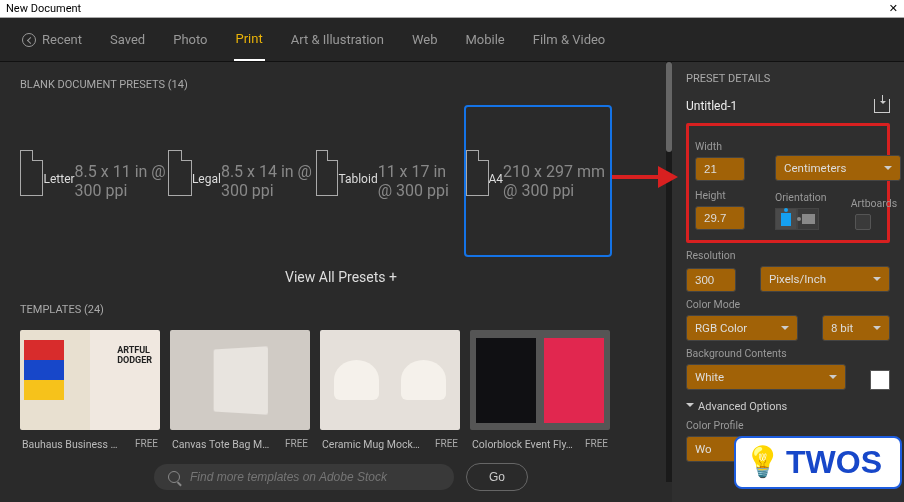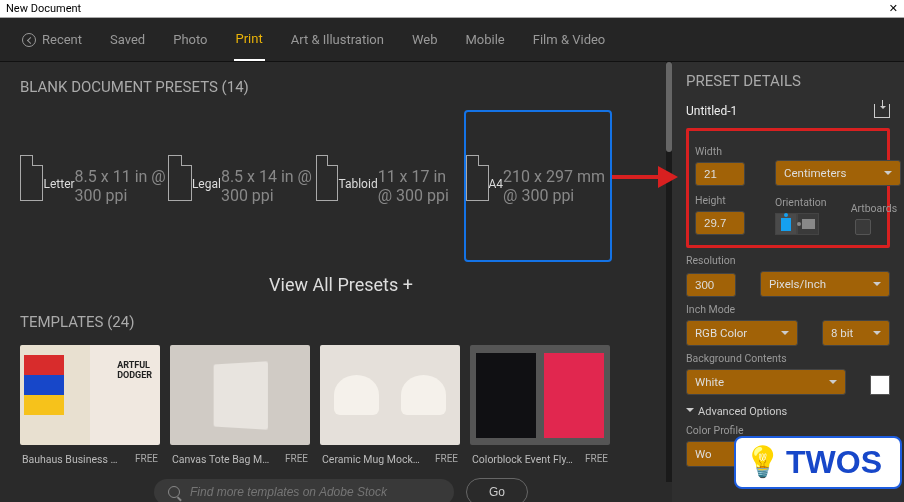--- a/index.html
+++ b/index.html
@@ -9,29 +9,29 @@
 .navbar { background: #252525; display: flex; align-items: center; padding: 0 20px; height: 44px; border-bottom: 1px solid #111; }
 .nav-item { color: #999; font-size: 13px; margin-right: 24px; display: flex; align-items: center; cursor: pointer; padding: 13px 2px; }
 .nav-item.active { color: #eab308; border-bottom: 2px solid #fff; }
 .nav-icon { width: 14px; height: 14px; border: 1.5px solid #999; border-radius: 50%; margin-right: 6px; position: relative; }
 .nav-icon::before { content: ""; position: absolute; width: 4px; height: 4px; border-top: 1.5px solid #999; border-left: 1.5px solid #999; transform: rotate(-45deg); top: 4px; left: 5px; }
 .main { display: flex; height: 440px; background: #2a2a2a; }
 .left-panel { flex: 1; overflow-y: auto; padding: 16px 10px 0 20px; position: relative; }
 .scrollbar-thin { width: 6px; background: #1a1a1a; position: absolute; right: 0; top: 0; height: 420px; }
 .scrollbar-thumb { width: 6px; background: #666; position: absolute; top: 0; height: 90px; border-radius: 3px;}
 .right-panel { width: 232px; background: #2f2f2f; padding: 10px 14px; font-size: 11px; position: relative; }
-.section-title { font-size: 15px; color: #aaa; margin-bottom: 14px; }
+.section-title { font-size: 11px; color: #aaa; margin-bottom: 14px; }
 .preset-grid { display: flex; gap: 0; margin-bottom: 12px; }
 .preset-card { width: 148px; height: 152px; display: flex; flex-direction: row; align-items: center; justify-content: center; cursor: pointer; border-radius: 4px; }
 .preset-card.selected { border: 2px solid #1473e6; }
 .page-icon { width: 36px; height: 46px; border: 1.5px solid #aaa; position: relative; margin-bottom: 16px; }
 .page-icon::before { content: ""; position: absolute; top: -1px; right: -1px; width: 10px; height: 10px; background: #2a2a2a; border-left: 1.5px solid #aaa; border-bottom: 1.5px solid #aaa; }
 .preset-name { color: #ddd; font-size: 12px; margin-bottom: 4px; }
 .preset-dim { color: #888; font-size: 16px; }
-.view-all { text-align: center; color: #ddd; font-size: 18px; margin: 8px 0 18px; cursor: pointer; }
+.view-all { text-align: center; color: #ddd; font-size: 14px; margin: 8px 0 18px; cursor: pointer; }
 .template-row { display: flex; gap: 10px; margin-bottom: 4px; }
 .template-card { width: 140px; height: 100px; background: #555; border-radius: 2px; position: relative; overflow: hidden; cursor: pointer; }
 
 .tmpl-a { background: linear-gradient(90deg, #e8e0d0 50%, #f0e8e0 50%); }
 .tmpl-a::before { content:""; position:absolute; width:40px; height:60px; background:linear-gradient(#d82c2c 33%, #1747c9 33% 66%, #f6c21b 66%); left:4px; top:10px;}
 .tmpl-a::after { content:"ARTFUL\A DODGER"; white-space:pre; position:absolute; right:8px; top:15px; font-size:9px; font-weight:bold; color:#222; text-align:left;}
 .tmpl-b { background: #d0cbc5; }
 .tmpl-b::before { content:""; position:absolute; width:55px; height:65px; background:#e8e4df; left:42px; top:18px; transform: perspective(100px) rotateY(-10deg); border-radius:2px;}
 .tmpl-c { background: #e5e0da; }
 .tmpl-c::before { content:""; position:absolute; width:45px; height:40px; background:#f5f1eb; border-radius:50% 50% 6px 6px; left:14px; top:30px;}
@@ -227,21 +227,21 @@
 
     <span class="label">Resolution</span>
     <div class="row">
       <input class="inp num" value="300" style="">
       <div class="inp sel" style="flex:1;">
         <span>Pixels/Inch</span>
         <span class="caret"></span>
       </div>
     </div>
 
-    <span class="label">Inch Mode</span>
+    <span class="label">Color Mode</span>
     <div class="row">
       <div class="inp sel" style="flex:1;">
         <span>RGB Color</span>
         <span class="caret"></span>
       </div>
       <div class="inp sel" style="width:68px;">
         <span>8 bit</span>
         <span class="caret"></span>
       </div>
     </div>

